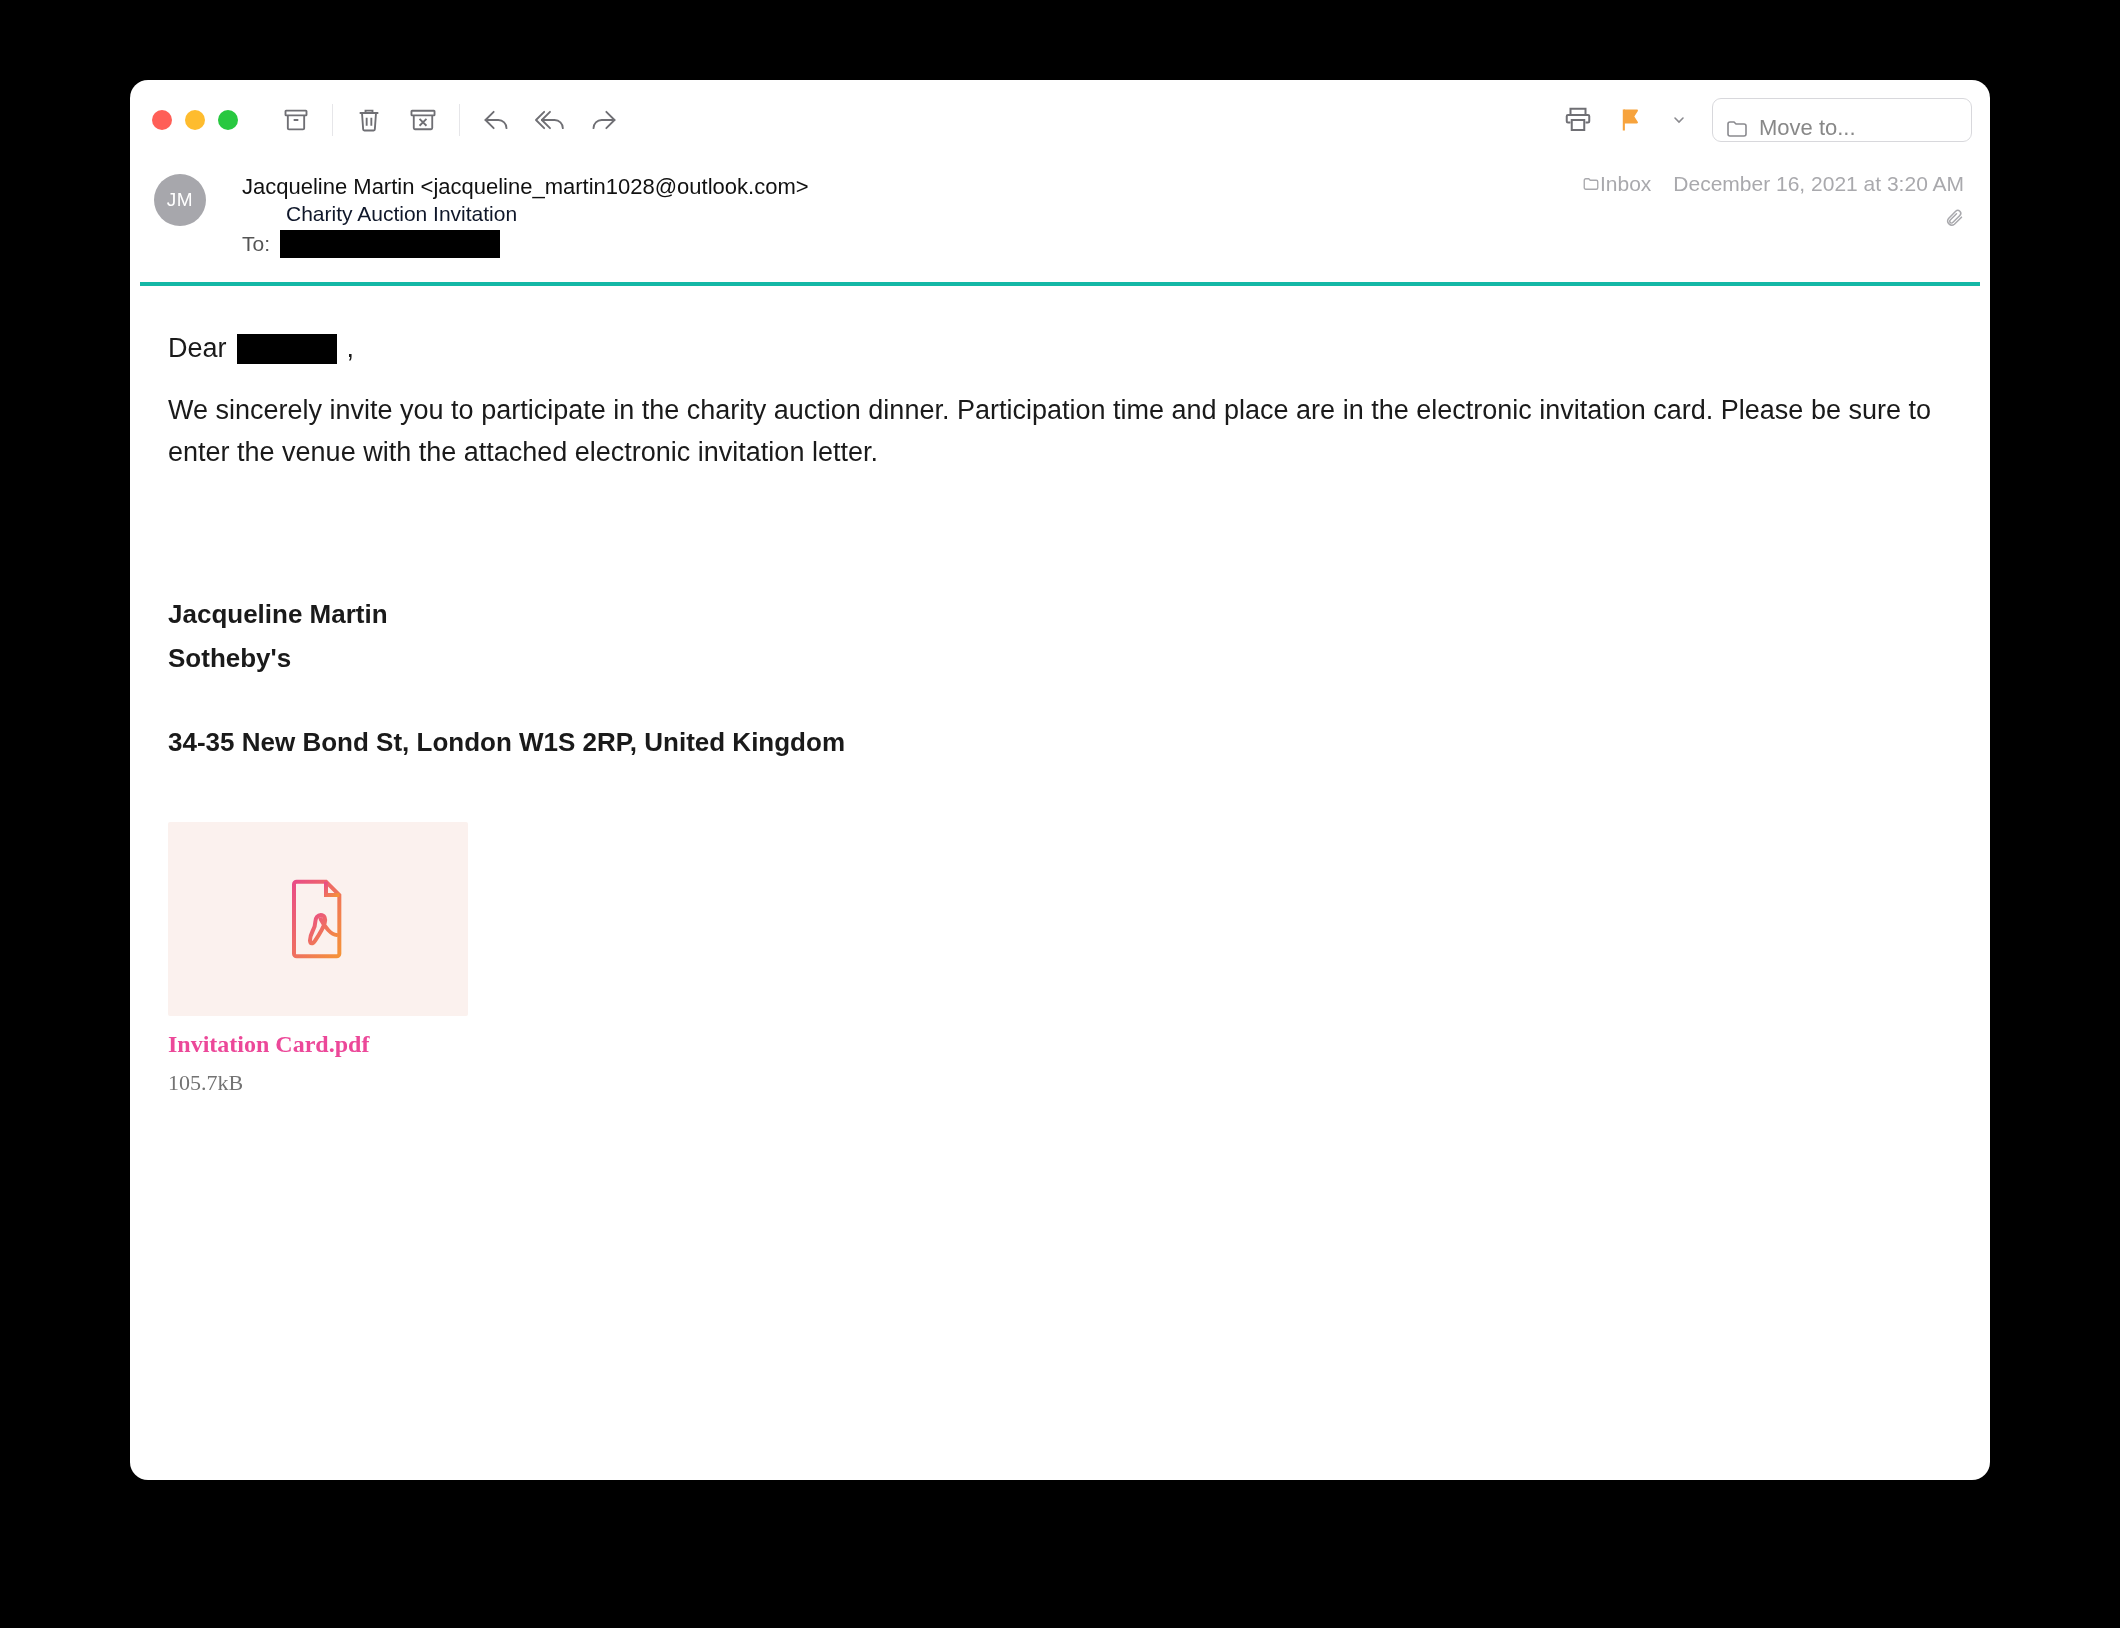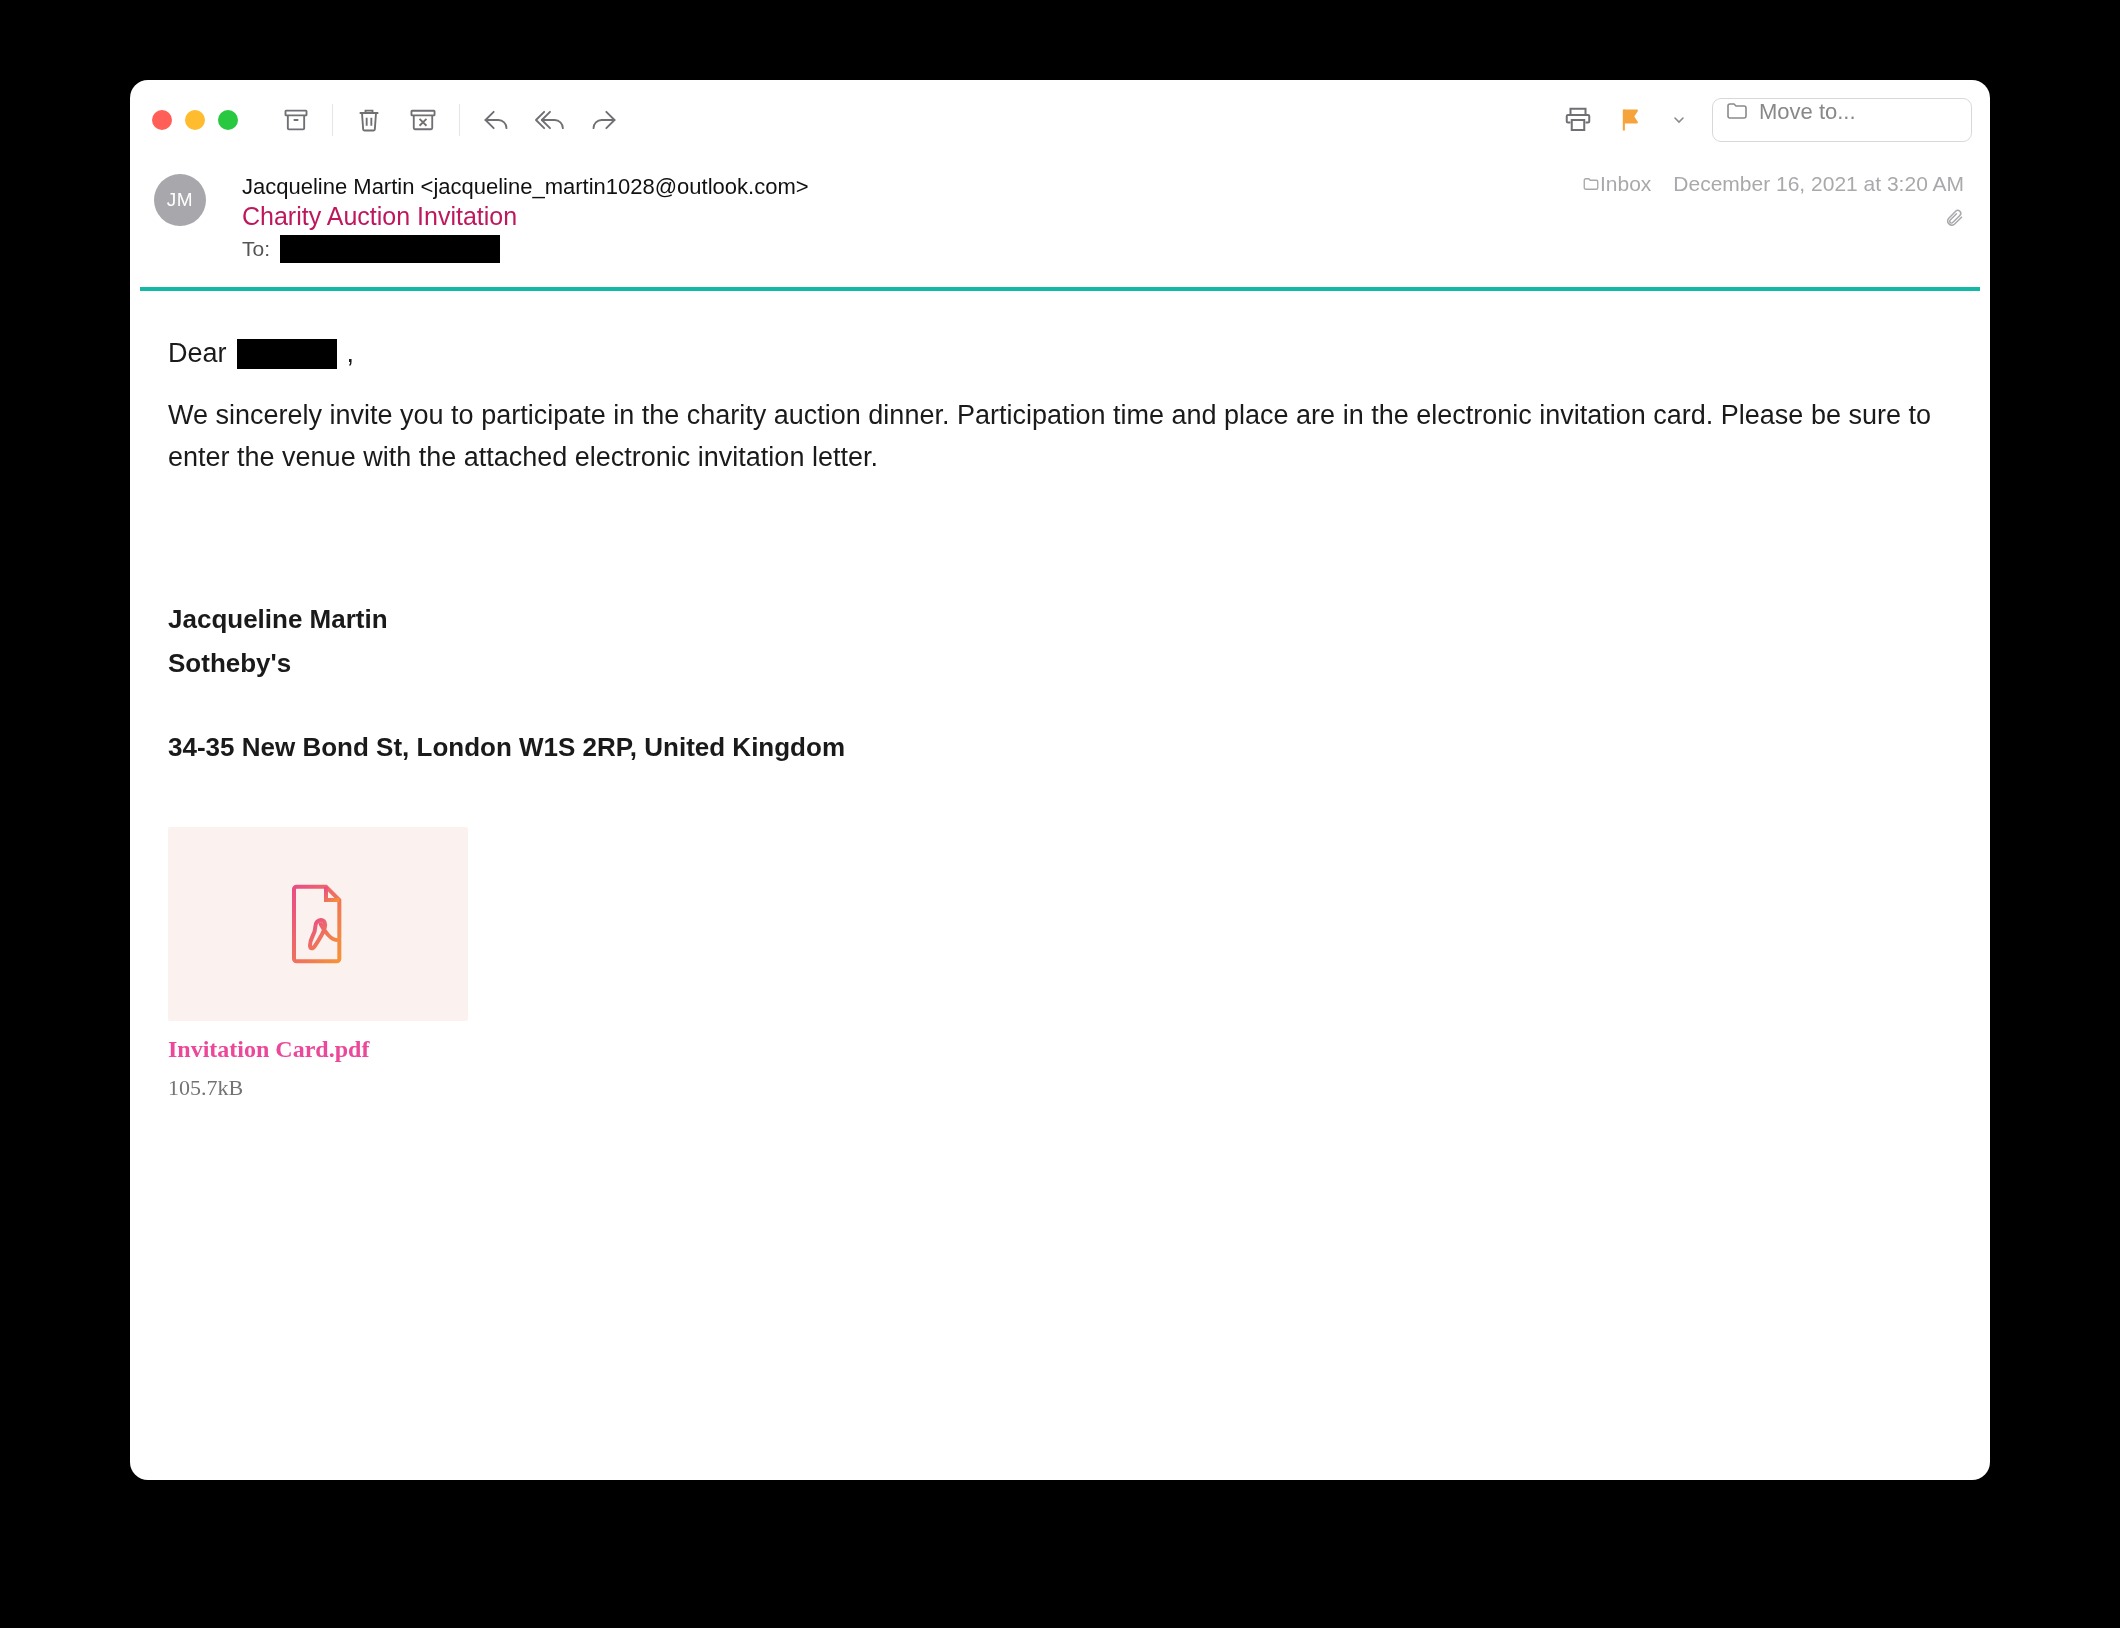--- a/index.html
+++ b/index.html
@@ -56,21 +56,21 @@
     width: 1px;
     height: 32px;
     background: #e6e6e9;
     margin: 0 6px;
   }
   .toolbar-spacer { flex: 1; }
   .flag-btn { color: #f7a33c; }
   .flag-btn svg { fill: #f7a33c; }
   .move-to {
     display: flex;
-    align-items: flex-start;
+    align-items: flex-end;
     border: 1px solid #d8d8dc;
     border-radius: 9px;
     height: 44px;
     padding: 0 16px 0 12px;
     margin-left: 10px;
     color: #888;
     font-size: 22px;
     gap: 10px;
     cursor: pointer;
     width: 260px;
@@ -98,23 +98,24 @@
   }
   .hdr-main {
     margin-left: 76px;
   }
   .from-line {
     font-size: 22px;
     font-weight: 400;
     color: #111;
   }
   .subject-line {
-    font-size: 25px;
-    color: #be185d;
+    font-size: 21px;
+    color: #0f172a;
     margin-top: 2px;
+    margin-left: 44px;
   }
   .to-line {
     font-size: 21px;
     color: #555;
     margin-top: 4px;
     display: flex;
     align-items: center;
     gap: 10px;
   }
   .redact {

